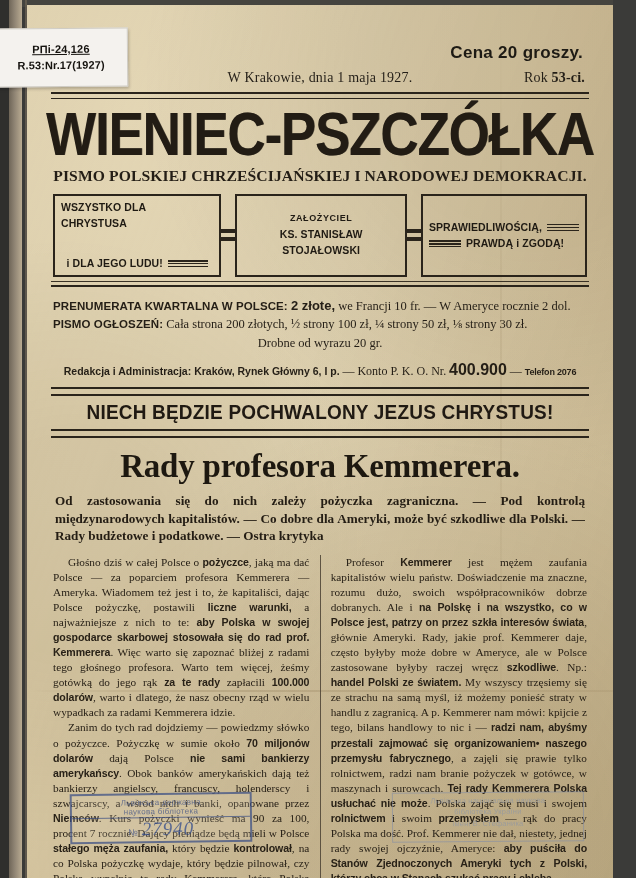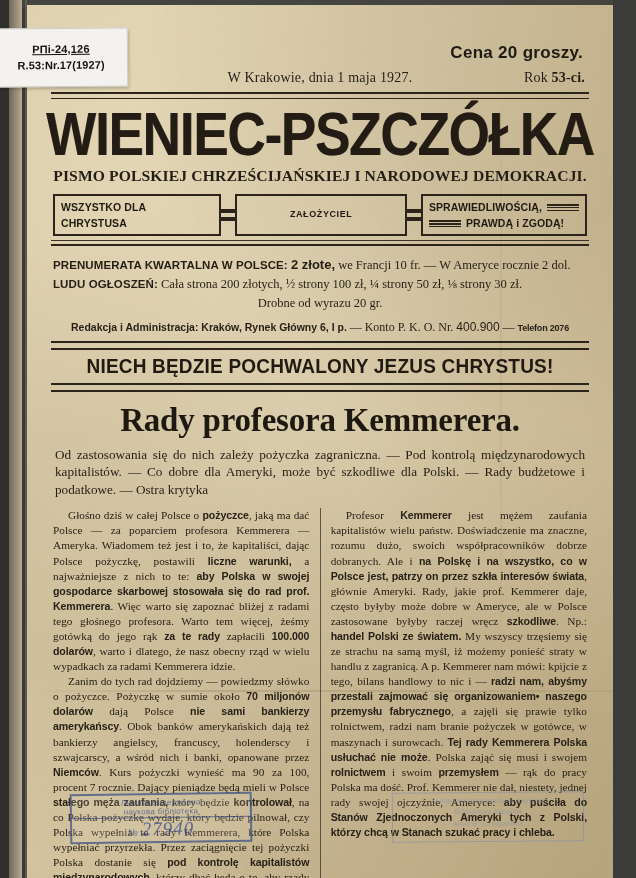--- a/index.html
+++ b/index.html
@@ -113,37 +113,37 @@
   .eq i{display:block;height:4px;background:#2a241b;}
 
   
   .subs{margin:9px 4px 0 4px;font-size:12.5px;line-height:1.5;color:#241e16;}
   .subs .l{white-space:nowrap;}
   .subs .cap{font-family:"Liberation Sans", sans-serif;font-weight:bold;font-size:11.5px;letter-spacing:.1px;}
   .subs b.amt{font-family:"Liberation Sans", sans-serif;font-size:13px;}
   .subs .ctr{text-align:center;}
   .subs .redline{font-family:"Liberation Sans", sans-serif;font-weight:bold;font-size:10.5px;letter-spacing:0px;margin-top:5px;}
   .subs .redline .ser{font-family:"Liberation Serif", serif;font-weight:normal;font-size:12px;}
-  .subs .redline .knum{font-family:"Liberation Sans", sans-serif;font-weight:normal;font-size:12px;}
+  .subs .redline .knum{font-family:"Liberation Sans", sans-serif;font-weight:bold;font-size:16px;}
   .subs .redline .tel{font-size:9px;letter-spacing:-.2px;}
 
   
   .banner{
     text-align:center;font-family:"Liberation Sans", sans-serif;font-weight:bold;
     font-size:19px;letter-spacing:.2px;color:#201a13;margin:6px 0 0 0;
     transform:scaleY(1.08);
   }
 
   
   .headline{
     text-align:center;font-family:"Liberation Serif", serif;font-weight:bold;
     font-size:33px;letter-spacing:-.2px;color:#1d1810;margin:10px 0 0 0;
   }
   .lede{
-    margin:7px 6px 0 6px;font-family:"Liberation Serif", serif;font-weight:normal;
+    margin:7px 6px 0 6px;font-family:"Liberation Serif", serif;font-weight:bold;
     font-size:13.2px;line-height:1.33;text-align:justify;color:#241d14;
   }
   .lede .last{display:block;text-align:center;text-align-last:center;}
 
   
   .cols{display:flex;margin:10px 4px 0 4px;position:relative;}
   .col{width:265px;font-size:11.3px;line-height:1.335;text-align:justify;color:#28211709;color:#282117;
        font-family:"Liberation Serif", serif;hyphens:none;}
   .col p{margin:0;text-indent:15px;}
   .col b{font-family:Liberation Sans, sans-serif;font-weight:bold;font-size:10.6px;letter-spacing:-.1px;}
@@ -205,28 +205,35 @@
       <div class="rule-dbl"></div>
 
       <div class="masthead">WIENIEC-PSZCZÓŁKA</div>
       <div class="subtitle">PISMO POLSKIEJ CHRZEŚCIJAŃSKIEJ I NARODOWEJ DEMOKRACJI.</div>
 
       <div class="mottos">
         <div class="mbox b1">
           <div class="r c">
               <span class="big">WSZYSTKO DLA CHRYSTUSA</span>
             </div>
+          <div class="r c">
+              <span class="big">i DLA JEGO LUDU!</span>
+              <span class="deco"></span>
+            </div>
         </div>
         <div class="eq">
             <i></i>
             <i></i>
           </div>
         <div class="mbox b2">
           <div class="r c">
               <span class="small">ZAŁOŻYCIEL</span>
+            </div>
+          <div class="r c">
+              <span class="big">KS. STANISŁAW STOJAŁOWSKI</span>
             </div>
         </div>
         <div class="eq">
             <i></i>
             <i></i>
           </div>
         <div class="mbox b3">
           <div class="r">
               <span class="big">SPRAWIEDLIWOŚCIĄ,</span>
               <span class="deco sm"></span>
@@ -240,21 +247,21 @@
 
       <div class="rule-dbl-thin"></div>
 
       <div class="subs">
         <div class="l">
           <span class="cap">PRENUMERATA KWARTALNA W POLSCE:</span>
           <b class="amt">2 złote,</b>
           <span>we Francji 10 fr. — W Ameryce rocznie 2 dol.</span>
         </div>
         <div class="l">
-          <span class="cap">LUDU OGŁOSZEŃ:</span>
+          <span class="cap">PISMO OGŁOSZEŃ:</span>
           <span>Cała strona 200 złotych,    ½ strony 100 zł,    ¼ strony 50 zł,   ⅛ strony 30 zł.</span>
         </div>
         <div class="ctr">Drobne od wyrazu 20 gr.</div>
         <div class="redline ctr">
           <span>Redakcja i Administracja:</span>
           <span>Kraków, Rynek Główny 6, I p.</span>
           <span class="ser">—</span>
           <span class="ser">Konto P. K. O. Nr.</span>
           <span class="knum">400.900</span>
           <span class="ser">—</span>

